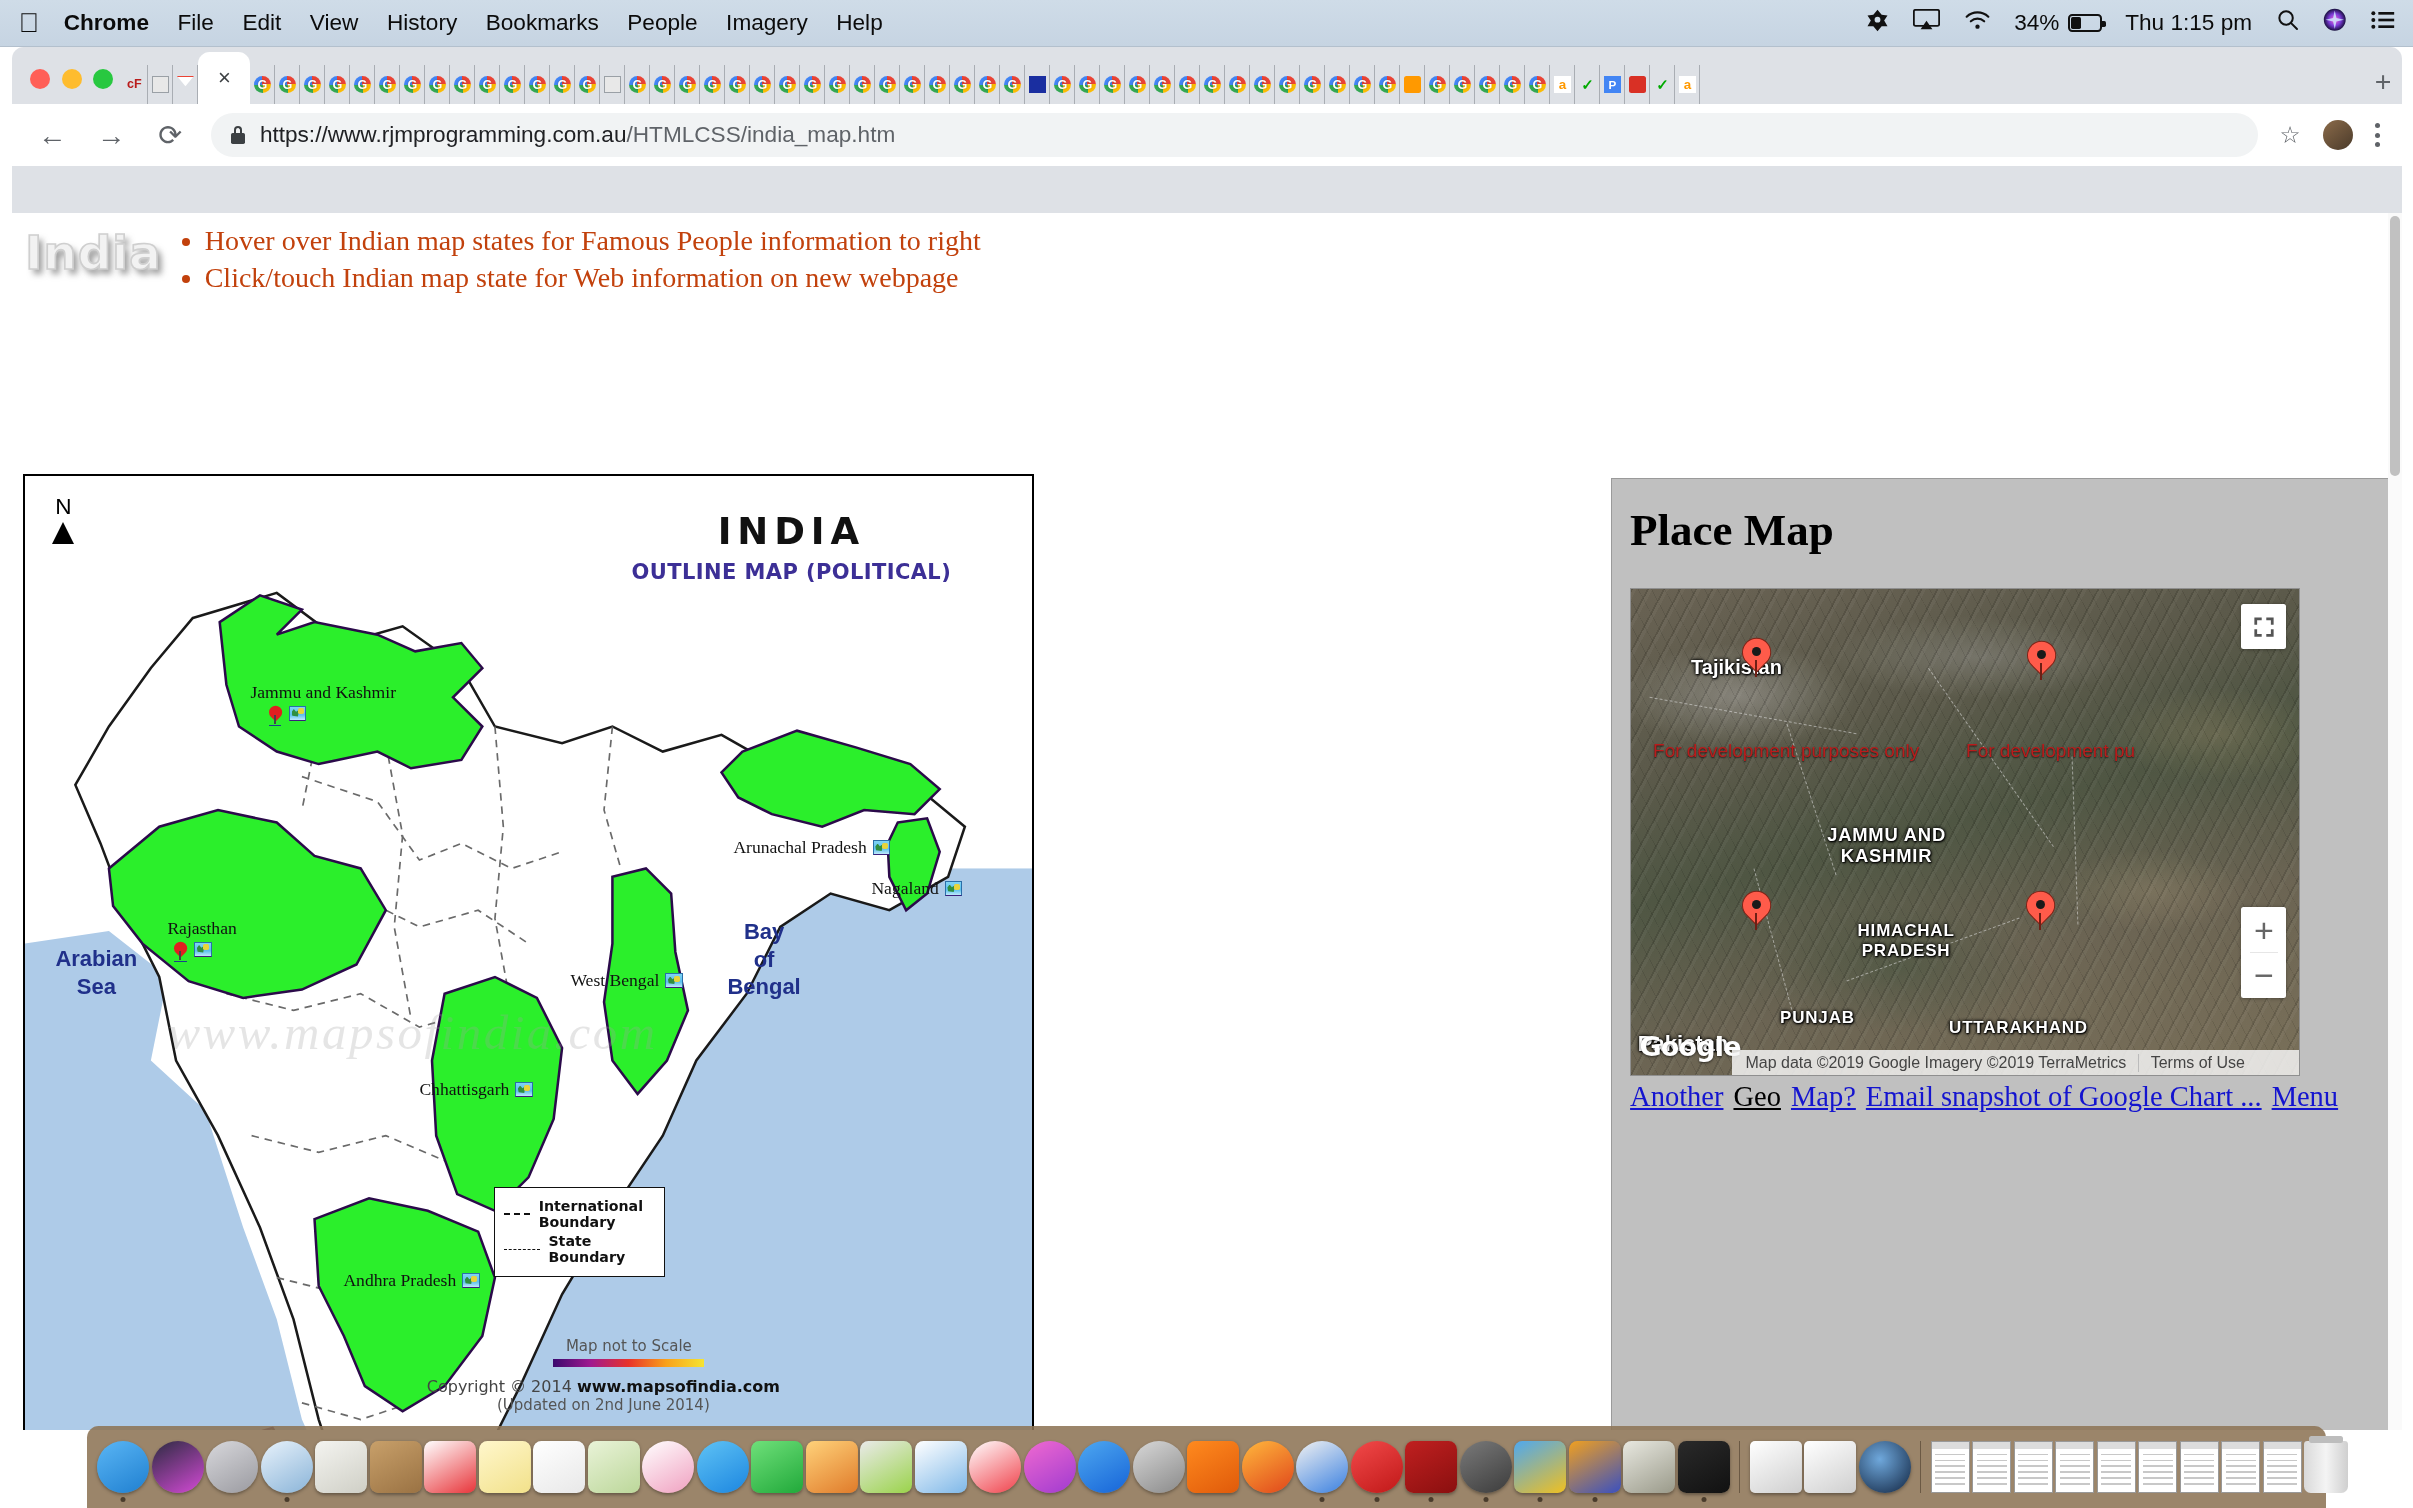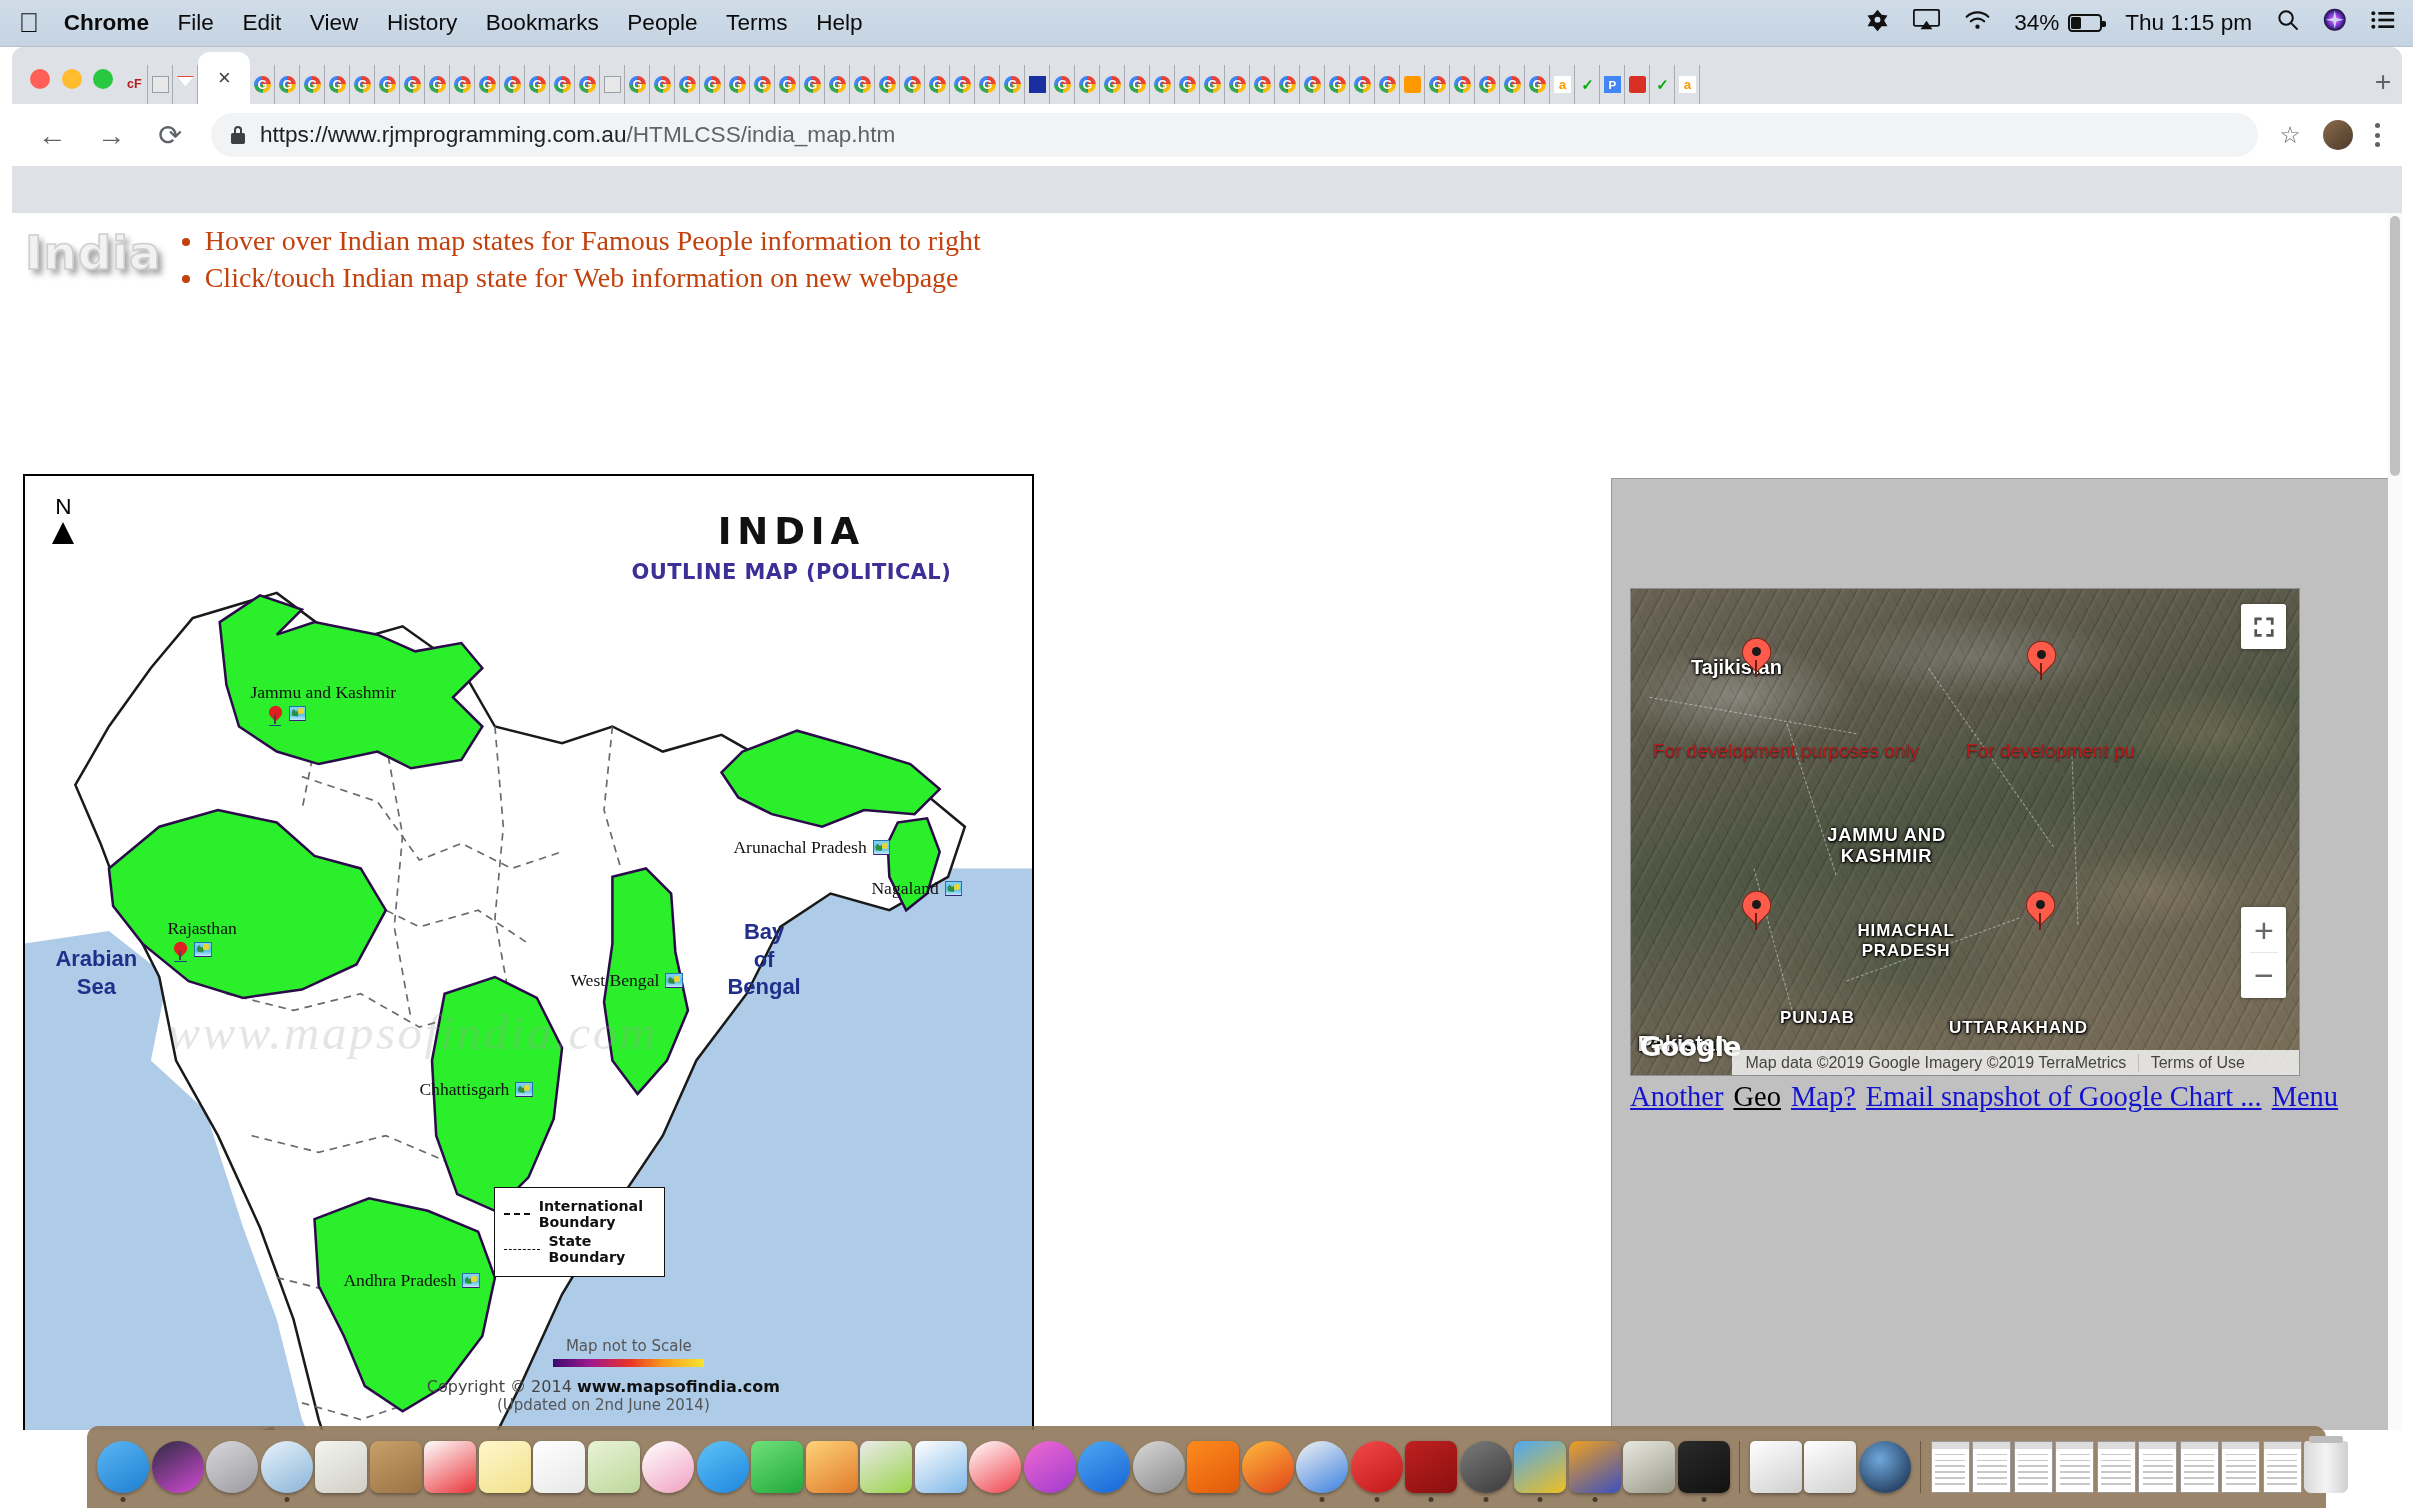--- a/index.html
+++ b/index.html
@@ -327,21 +327,21 @@
 
 <div id="menubar">
   <span class="apple"></span>
   <span class="mi bold">Chrome</span>
   <span class="mi">File</span>
   <span class="mi">Edit</span>
   <span class="mi">View</span>
   <span class="mi">History</span>
   <span class="mi">Bookmarks</span>
   <span class="mi">People</span>
-  <span class="mi">Terms</span>
+  <span class="mi">Imagery</span>
   <span class="mi">Help</span>
   <span class="spacer"></span>
   <span class="right">
     <span>
       <svg width="25" height="25" viewBox="0 0 30 30">
           <path d="M15 2 L20 8 L27 9 L23 15 L27 22 L20 22 L15 28 L10 22 L3 22 L7 15 L3 9 L10 8 Z" fill="#111"></path>
           <circle cx="15" cy="14" r="3.5" fill="#cfdce8"></circle>
         </svg>
     </span>
     <span>
@@ -750,20 +750,21 @@
         <div class="gradbar"></div>
       </div>
 
       <div class="copyr" style="left:360px;top:901px">
         <span>Copyright © 2014 </span><b>www.mapsofindia.com</b>
         <div class="upd">(Updated on 2nd June 2014)</div>
       </div>
     </div>
 
     <div id="placepanel">
+      <div id="placetitle">Place Map</div>
 
       <div id="gmapwrap">
         <div id="gmapimg">
             <div class="ridge"></div>
           </div>
 
         <div class="bline" style="left:17px;top:126px;width:210px;transform:rotate(10deg)"></div>
         <div class="bline" style="left:101px;top:210px;width:159px;transform:rotate(72deg)"></div>
         <div class="bline" style="left:251px;top:168px;width:218px;transform:rotate(55deg)"></div>
         <div class="bline" style="left:210px;top:360px;width:184px;transform:rotate(-20deg)"></div>

